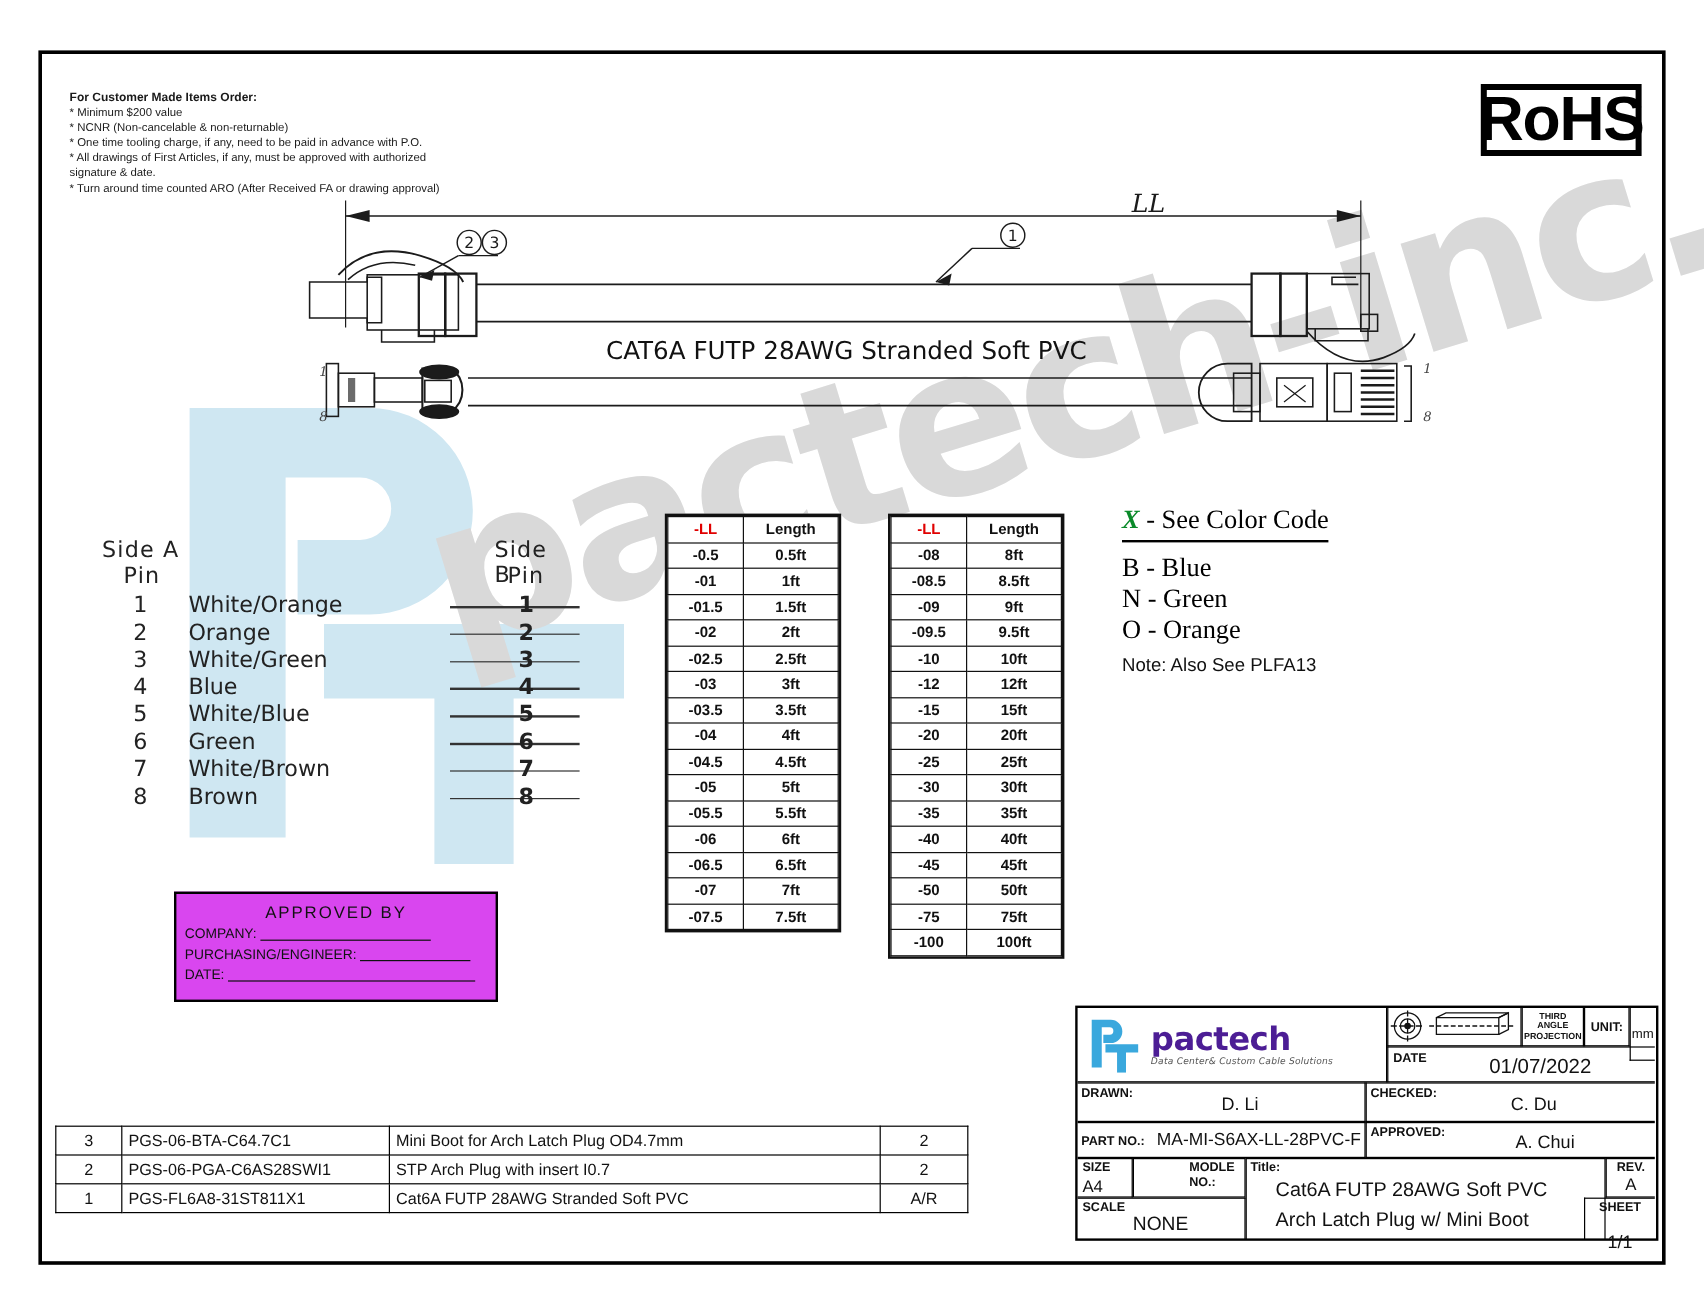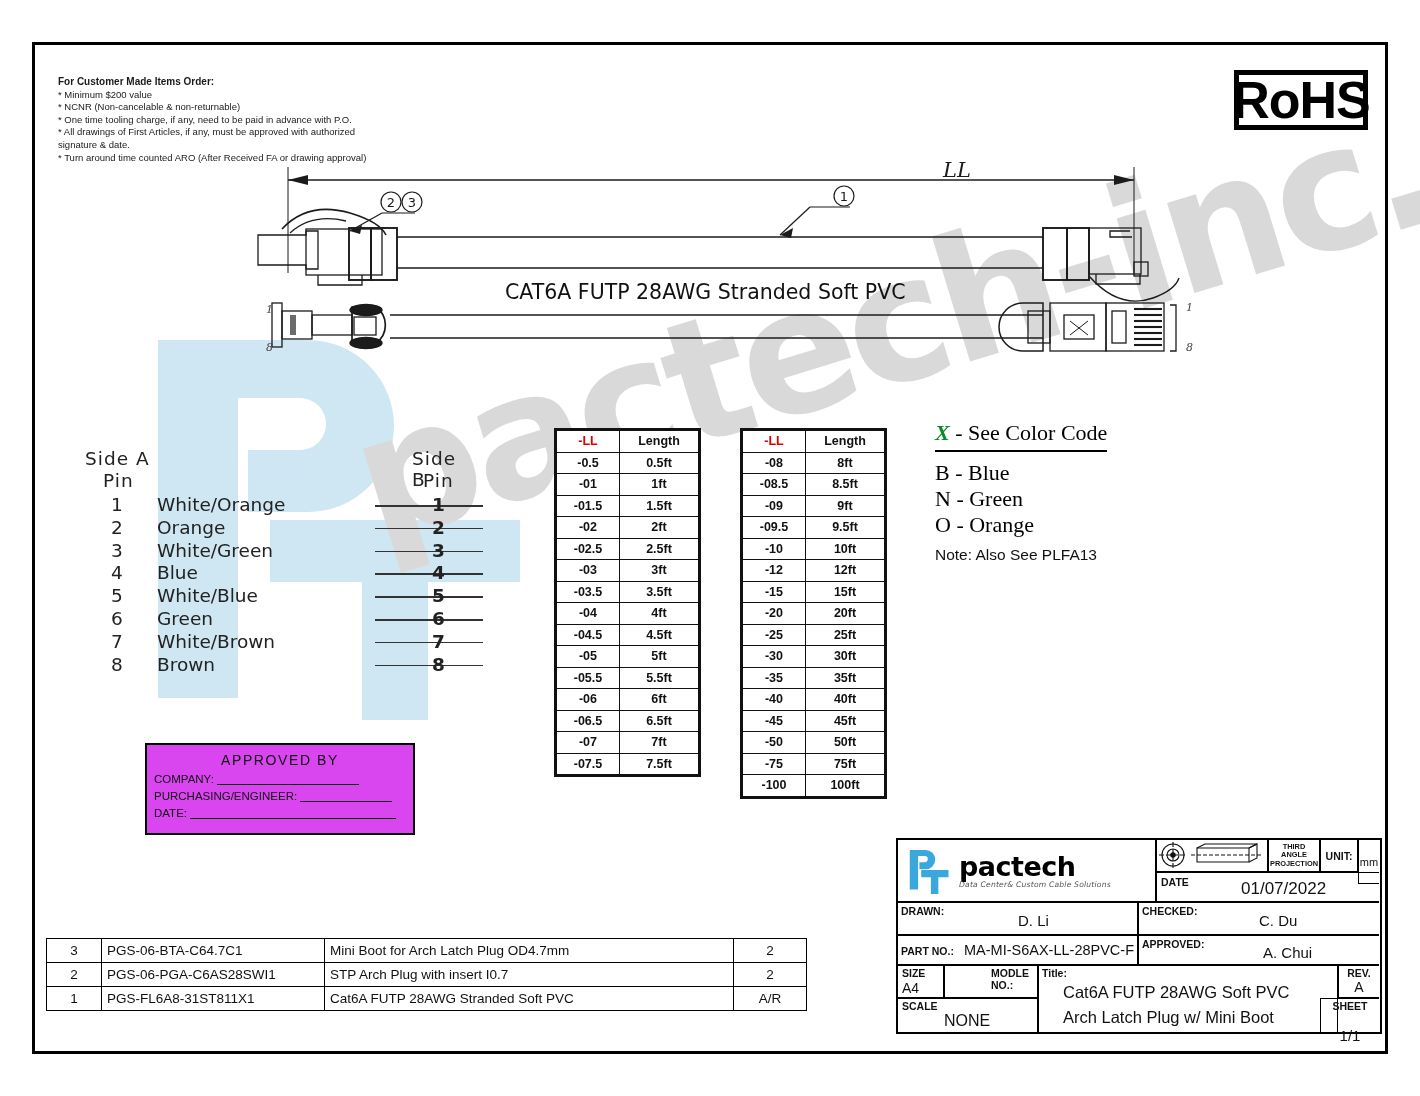--- a/index.html
+++ b/index.html
@@ -69,21 +69,21 @@
   .bom td.qty{width:62px;text-align:center;}
   .bom tr.hd td{text-align:center;}
 
   
   .tb{position:absolute;left:896px;top:838px;width:486px;height:196px;border:2.5px solid #000;box-sizing:border-box;background:#fff;font-family:"Liberation Sans",sans-serif;color:#111;}
   .tb div.cell{position:absolute;box-sizing:border-box;border:1.4px solid #000;}
   .lbl{font-size:10.5px;font-weight:700;}
   .val{font-size:15px;}
   .logo-wrap{position:absolute;left:0;top:0;width:258px;height:62px;display:flex;align-items:center;padding-left:10px;box-sizing:border-box;}
   .ptlogo{width:44px;height:46px;margin-right:7px;}
-  .brandtxt{font-family:"DejaVu Sans",sans-serif;font-weight:700;font-size:27px;letter-spacing:-0.5px;color:#000000;line-height:26px;}
+  .brandtxt{font-family:"DejaVu Sans",sans-serif;font-weight:700;font-size:27px;letter-spacing:-0.5px;color:#4c1d95;line-height:26px;}
   .brandsub{font-family:"DejaVu Sans",sans-serif;font-style:italic;font-size:7.6px;color:#555;letter-spacing:0.2px;white-space:nowrap;}
   .tap{font-size:7.4px;font-weight:700;line-height:8.4px;text-align:center;}
 </style>
 </head>
 <body>
 
 <div id="sheet">
 
   <svg class="wm-pt" viewBox="0 0 420 390">
     <path d="M8 10 h150 a86 86 0 0 1 0 172 h-60 v-62 h52 a26 26 0 0 0 0 -52 h-62 v300 h-80 z" fill="#cfe7f2"></path>

